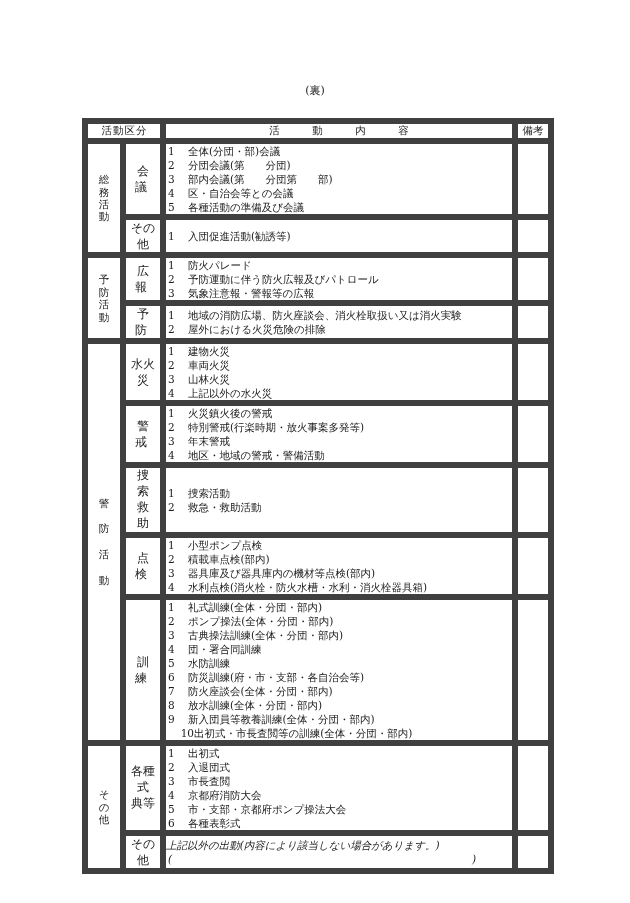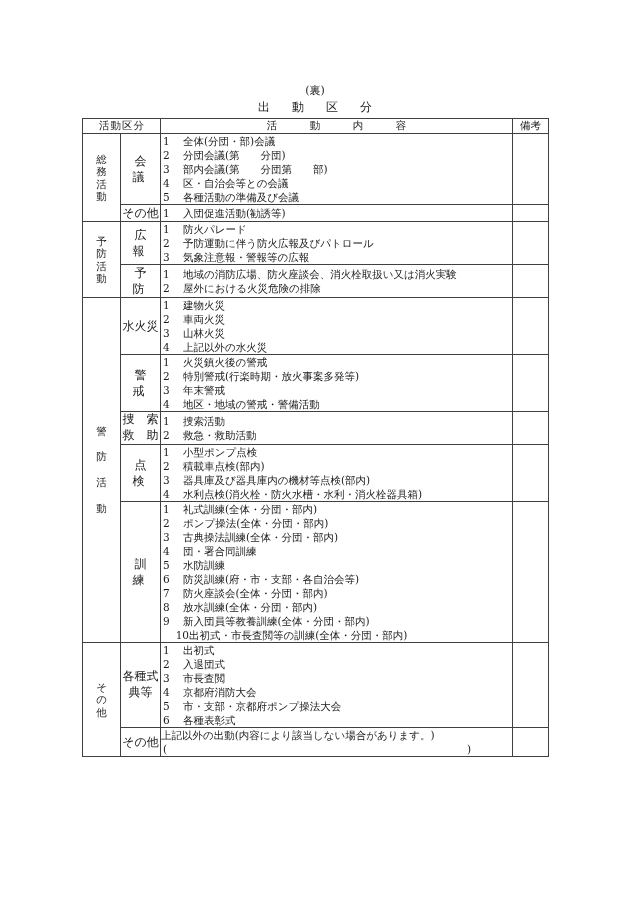--- a/index.html
+++ b/index.html
@@ -48,21 +48,21 @@
   .sheet {
     position: absolute;
     left: 82px;
     top: 118px;
     width: 466px;
     border-collapse: collapse;
     table-layout: fixed;
     font-size: 10.5px;
   }
   .sheet td, .sheet th {
-    border: 1px solid #404040;
+    border: 6px solid #404040;
     padding: 0;
     vertical-align: middle;
     font-weight: normal;
   }
 
   col.c-div1 { width: 38px; }
   col.c-div2 { width: 40px; }
   col.c-body { width: 352px; }
   col.c-note { width: 36px; }
 
@@ -134,20 +134,21 @@
   .freetext {
     padding: 1px 0 1px 4px;
     text-align: left;
   }
   .freetext .line {
     display: block;
     height: 14px;
     line-height: 14px;
     white-space: nowrap;
     font-size: 10.5px;
+    font-style: italic;
   }
   .freetext .paren-open { display: inline-block; padding-left: 2px; }
   .freetext .paren-close {
     display: inline-block;
     padding-left: 300px;
   }
 
   .note-cell { background: #ffffff; }
 
   
@@ -158,21 +159,20 @@
     font-size: 11px;
     white-space: nowrap;
   }
 </style>
 </head>
 <body>
 
 <div class="page">
 
   <div class="title-ura">(裏)</div>
-  <div class="title-main">出　動　区　分</div>
 
   <table class="sheet">
     <colgroup>
       <col class="c-div1">
         <col class="c-div2">
         <col class="c-body">
         <col class="c-note">
     </colgroup>
     <tbody id="table-body">
         <tr class="hdr">

